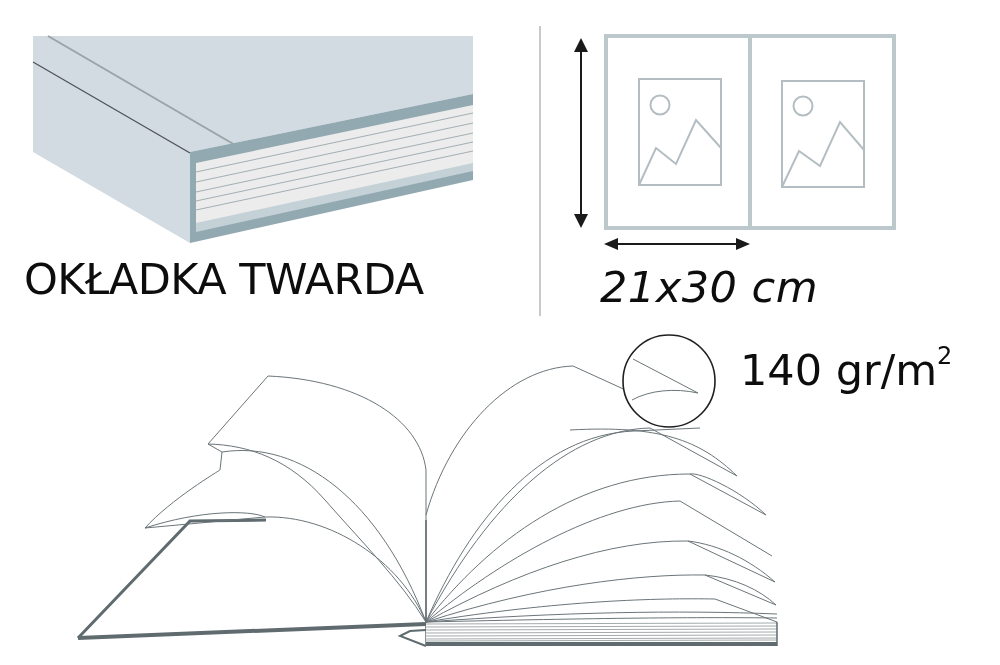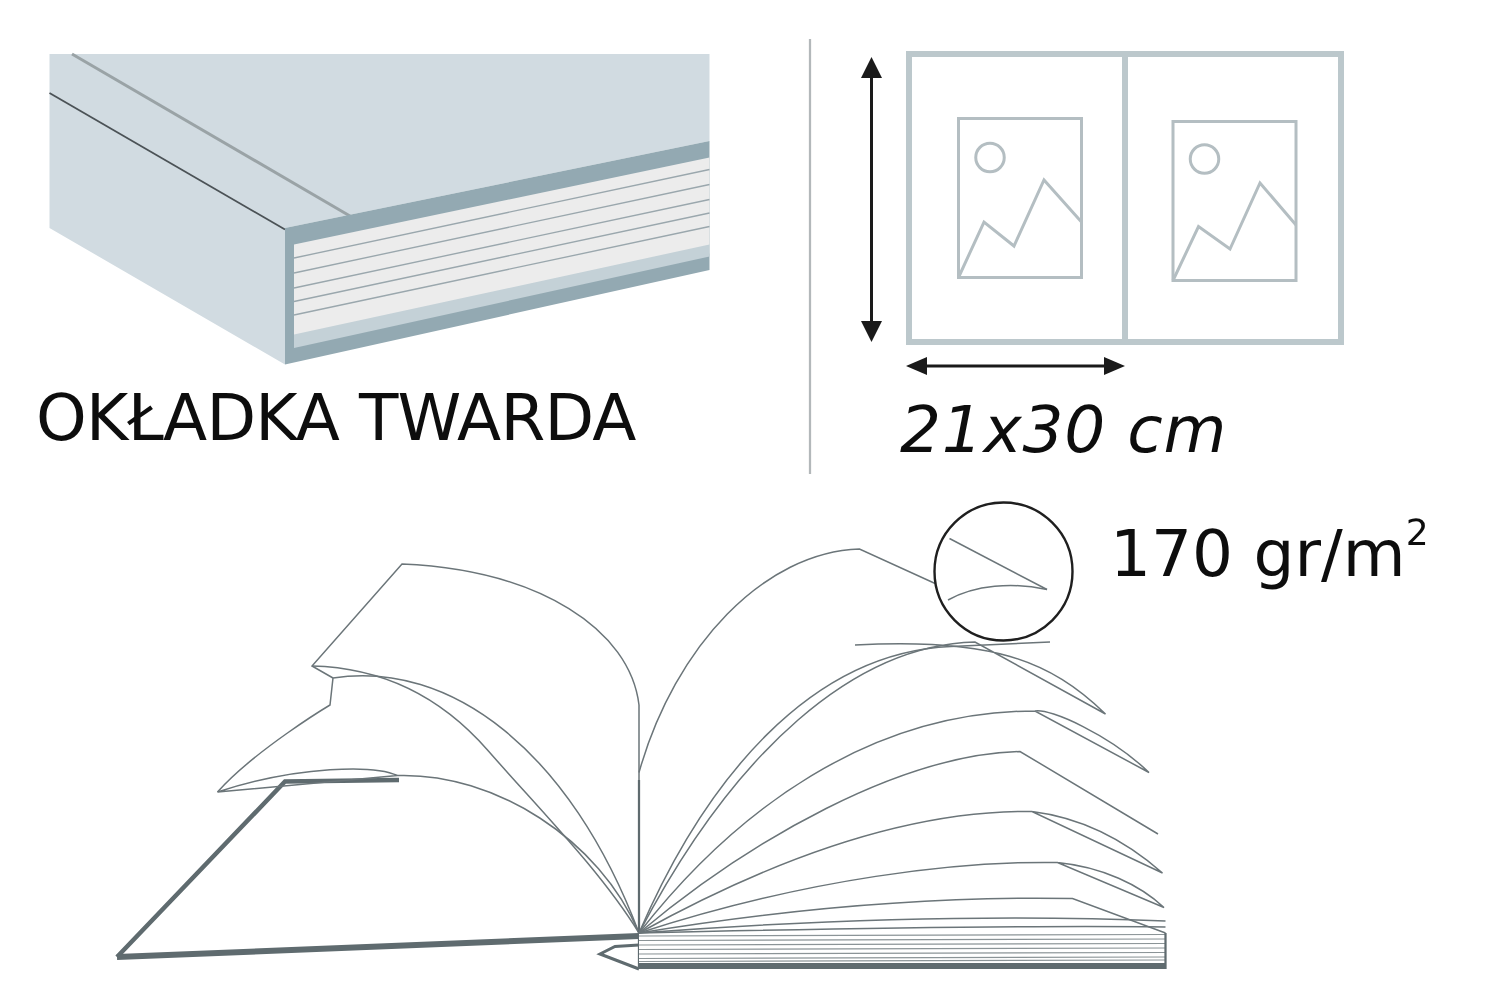--- a/index.html
+++ b/index.html
@@ -110,13 +110,13 @@
 
   <g>
     <circle cx="669" cy="381" r="46" fill="#ffffff" stroke="#1f1f1f" stroke-width="1.6"></circle>
     <line x1="633" y1="359" x2="698" y2="393" stroke="#6b7579" stroke-width="1"></line>
     <path d="M632,400 C650,390 675,388 698,393" fill="none" stroke="#6b7579" stroke-width="1"></path>
   </g>
 </svg>
 
 <div class="label cover-label">OKŁADKA TWARDA</div>
 <div class="label size-label">21x30 cm</div>
-<div class="label weight-label"><span>170 gr/m</span><sup>2</sup></div>
+<div class="label weight-label"><span>140 gr/m</span><sup>2</sup></div>
 
 </body></html>

